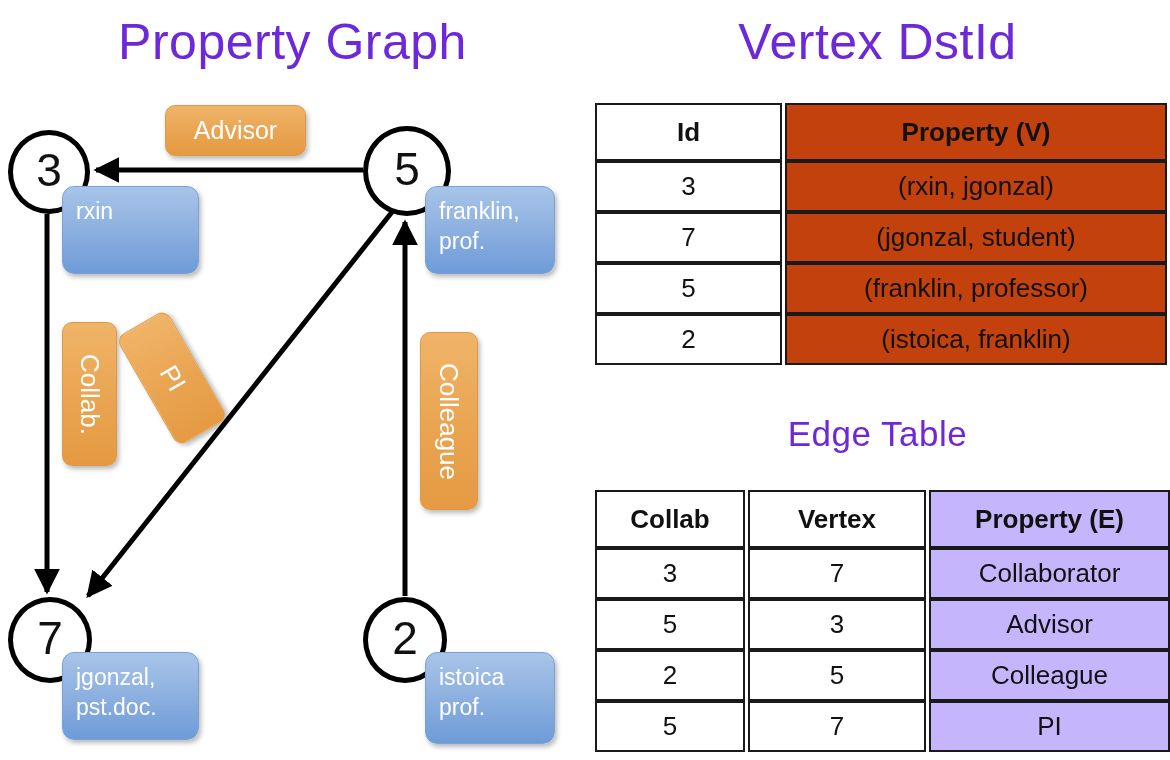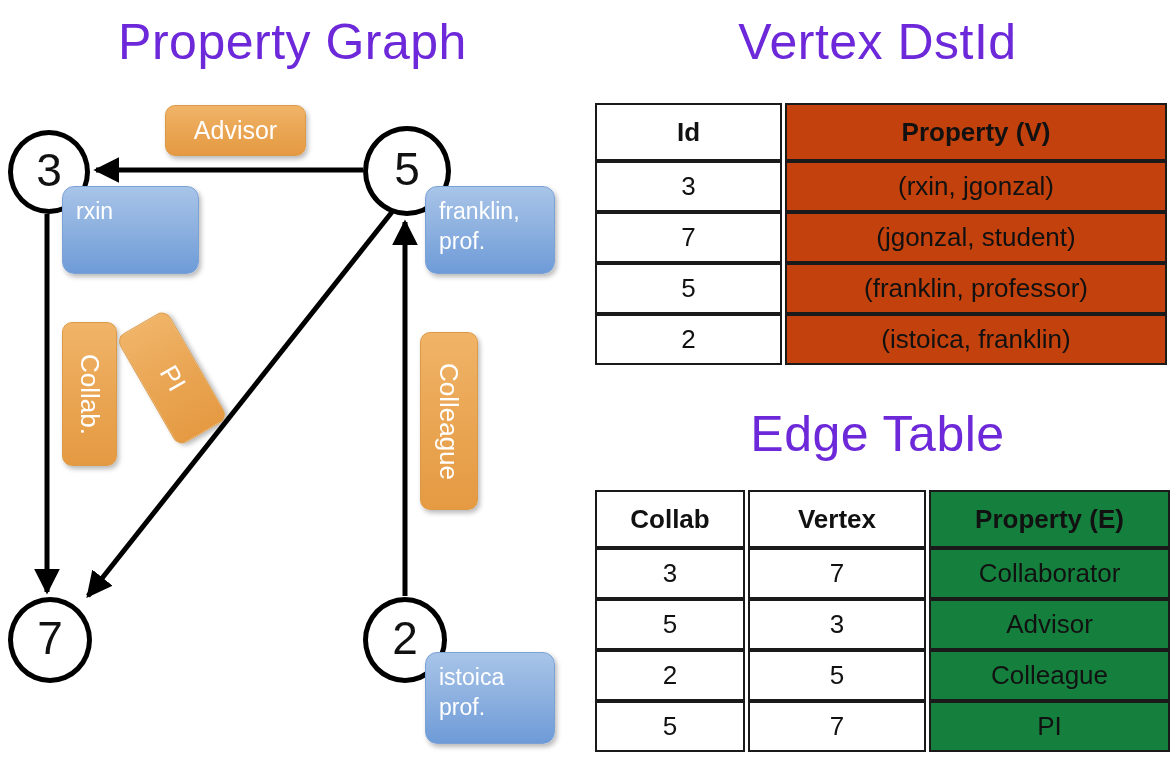--- a/index.html
+++ b/index.html
@@ -33,21 +33,21 @@
   }
   #title-vertex-table {
     left: 585px; top: 12px; width: 585px;
     text-align: center;
     font-size: 50px;
     line-height: 60px;
   }
   #title-edge-table {
     left: 585px; top: 404px; width: 585px;
     text-align: center;
-    font-size: 50px;
+    font-size: 35px;
     line-height: 60px;
   }
 
   
   #graph-panel {
     position: absolute;
     left: 0; top: 0;
     width: 585px; height: 760px;
   }
   #graph-edges {
@@ -161,21 +161,21 @@
   .data-table th {
     font-weight: 700;
     font-size: 26px;
     height: 54px;
   }
   .data-table td {
     font-size: 26px;
     height: 47px;
   }
   .cell-blue   { background: #c2410c; }
-  .cell-orange { background: #15803d; }
+  .cell-orange { background: #c4b5fd; }
   .cell-white  { background: #ffffff; }
 
   #vertex-table { left: 592px; top: 103px; width: 575px; }
   #vertex-table col.c-id   { width: 187px; }
   #vertex-table col.c-prop { width: 382px; }
 
   #edge-table { left: 592px; top: 490px; width: 575px; }
   #edge-table col.c-src { width: 150px; }
   #edge-table col.c-dst { width: 178px; }
   #edge-table col.c-pe  { width: 241px; }
@@ -220,20 +220,24 @@
     <span>2</span>
   </div>
 
   <div class="prop-box" id="prop-rxin">
     <div>rxin</div>
   </div>
   <div class="prop-box" id="prop-franklin">
     <div>franklin,</div>
     <div>prof.</div>
   </div>
+  <div class="prop-box" id="prop-jgonzal">
+    <div>jgonzal,</div>
+    <div>pst.doc.</div>
+  </div>
   <div class="prop-box" id="prop-istoica">
     <div>istoica</div>
     <div>prof.</div>
   </div>
 
   <div class="edge-label" id="edge-label-advisor">
     <span>Advisor</span>
   </div>
   <div class="edge-label" id="edge-label-collab">
     <span class="vtext">Collab.</span>

